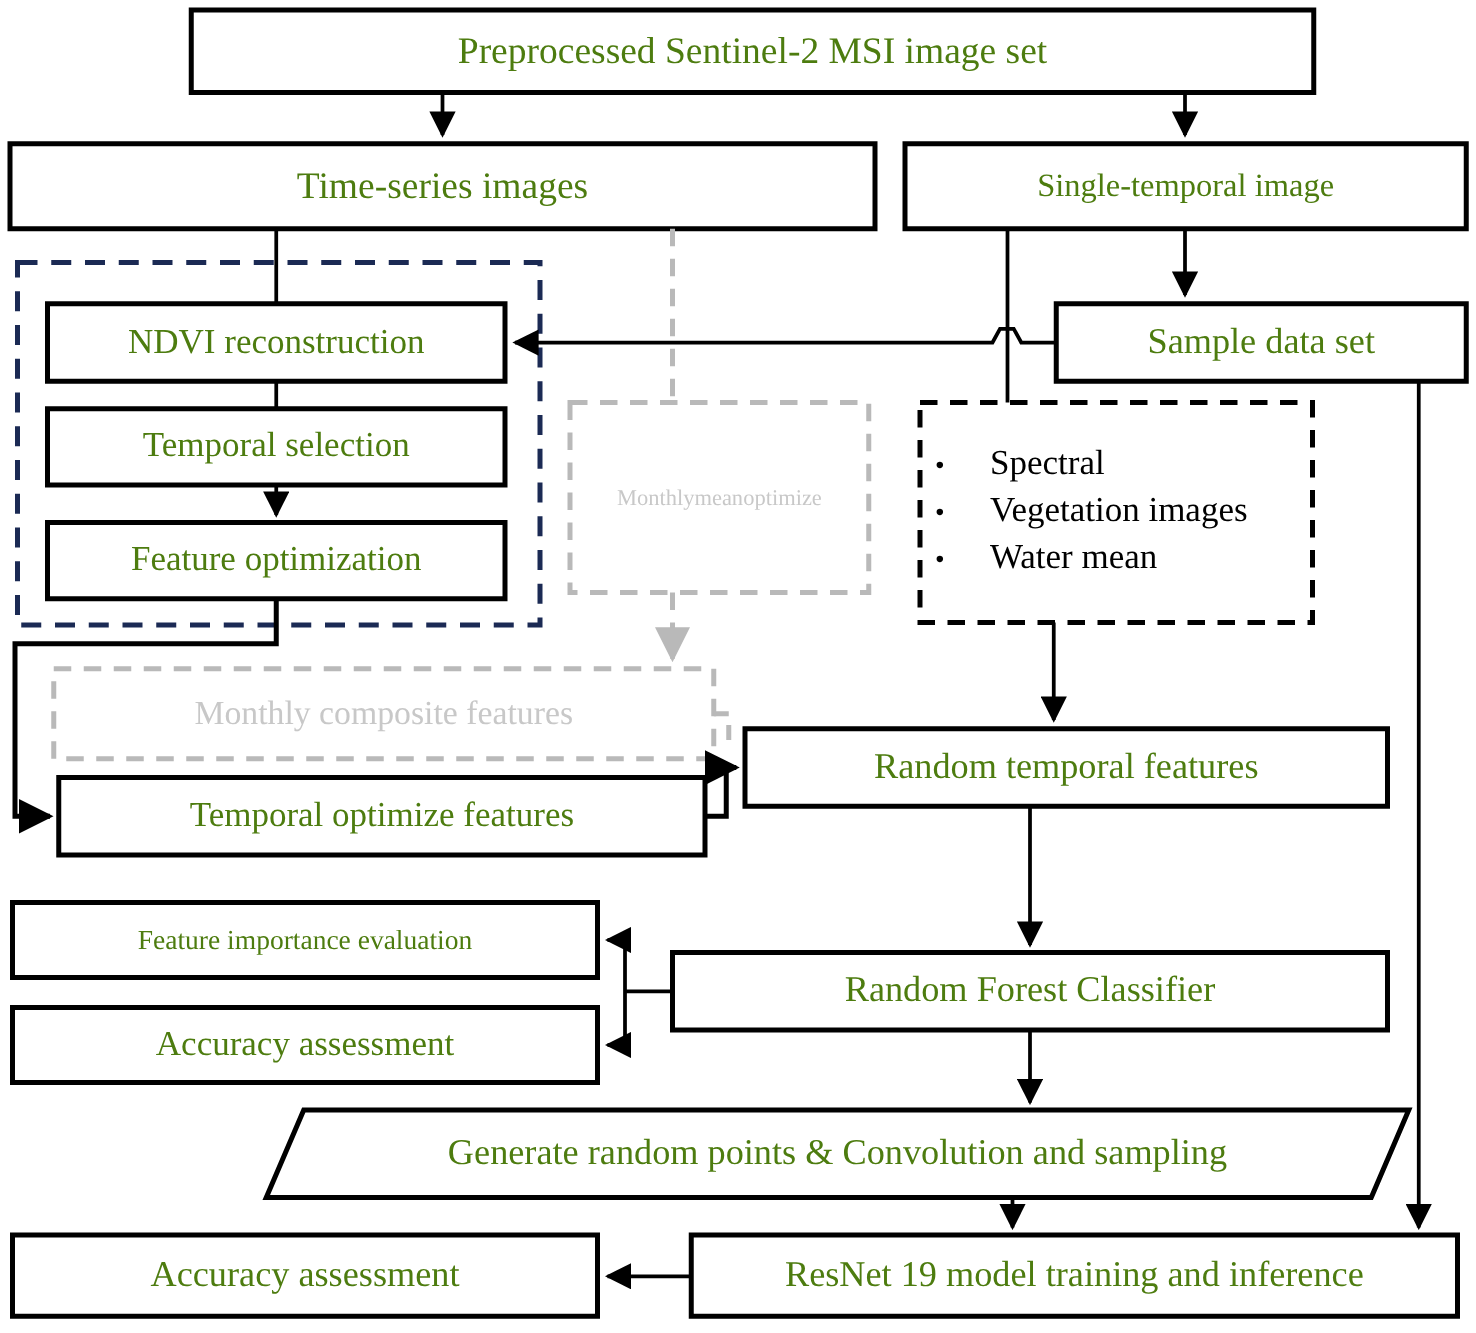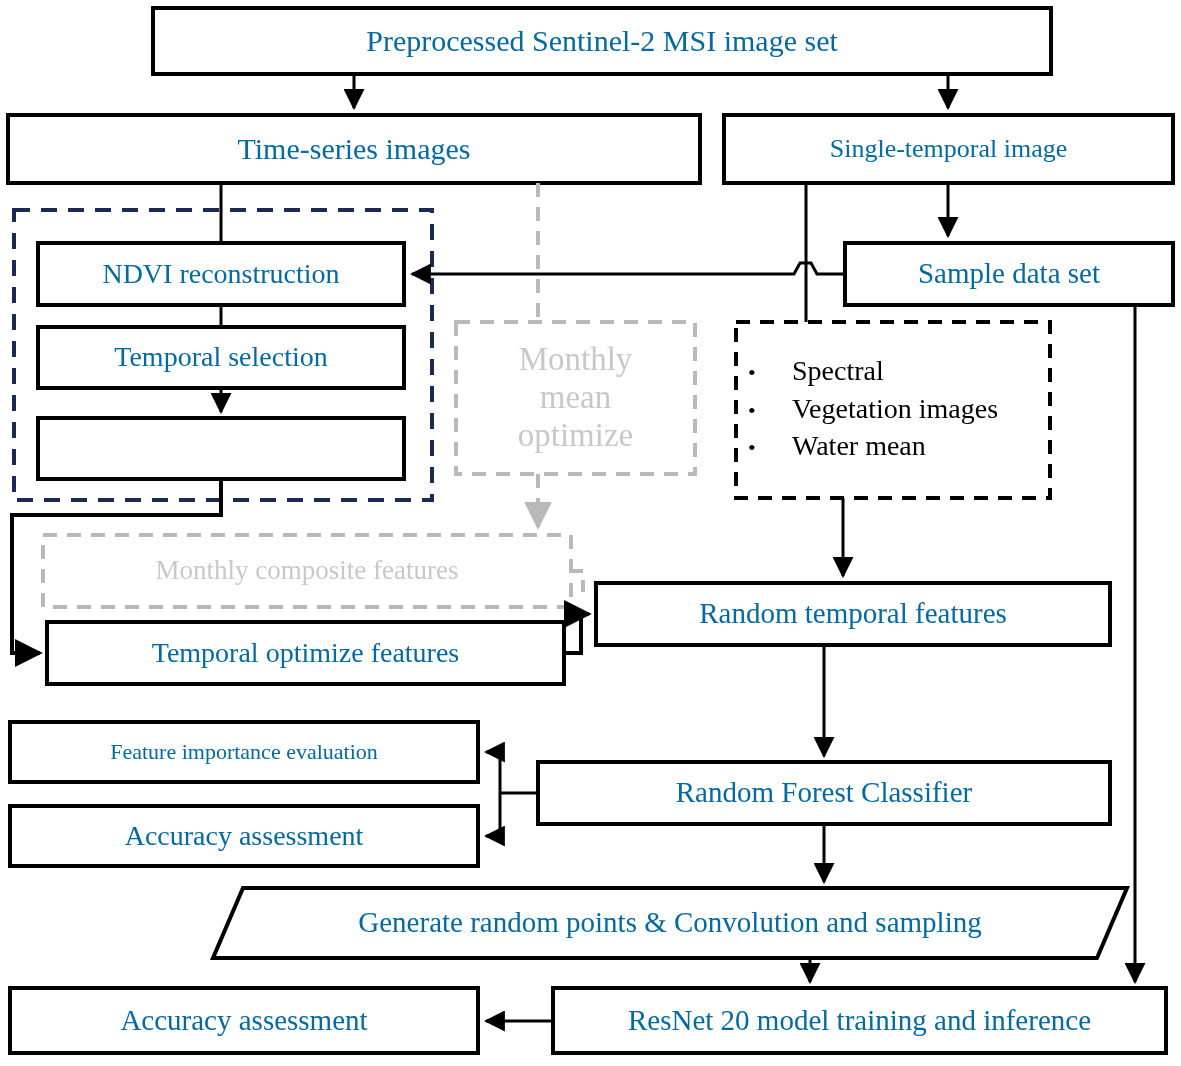--- a/index.html
+++ b/index.html
@@ -24,21 +24,21 @@
     width: 1181px;
     height: 1066px;
   }
   .node-label {
     position: absolute;
     display: flex;
     align-items: center;
     justify-content: center;
     text-align: center;
     font-family: "Liberation Serif", "DejaVu Serif", serif;
-    color: #0369a1;
+    color: #4d7c0f;
     line-height: 1.15;
     pointer-events: none;
     white-space: nowrap;
   }
   .ghost { color: #c8c8c8; }
   .bullet-list {
     position: absolute;
     font-family: "Liberation Serif", "DejaVu Serif", serif;
     color: #000;
     line-height: 1.34;
@@ -138,41 +138,42 @@
 
     <path d="M 553 1021 L 486 1021" fill="none" stroke="#000" stroke-width="3" marker-end="url(#ah)"></path>
   </svg>
 
   <div class="node-label" style="left:153px; top:8px;   width:898px; height:66px;  font-size:30px;">Preprocessed Sentinel-2 MSI image set</div>
   <div class="node-label" style="left:8px;   top:115px; width:692px; height:68px;  font-size:30px;">Time-series images</div>
   <div class="node-label" style="left:724px; top:115px; width:449px; height:68px;  font-size:26px;">Single-temporal image</div>
 
   <div class="node-label" style="left:38px;  top:243px; width:366px; height:62px;  font-size:28px;">NDVI reconstruction</div>
   <div class="node-label" style="left:38px;  top:327px; width:366px; height:61px;  font-size:28px;">Temporal selection</div>
+  <div class="node-label" style="left:38px;  top:418px; width:366px; height:61px;  font-size:28px;">Feature optimization</div>
 
   <div class="node-label" style="left:845px; top:243px; width:328px; height:62px;  font-size:29px;">Sample data set</div>
 
-  <div class="node-label ghost" style="left:456px; top:322px; width:239px; height:152px; font-size:33px; flex-direction:column;">
+  <div class="node-label ghost" style="left:456px; top:322px; width:239px; height:152px; font-size:18px; flex-direction:row;">
     <span>Monthly</span>
     <span>mean</span>
     <span>optimize</span>
   </div>
 
   <div class="node-label ghost" style="left:43px;  top:535px; width:528px; height:72px;  font-size:27px;">Monthly composite features</div>
 
   <div class="node-label" style="left:47px;  top:622px; width:517px; height:62px;  font-size:28px;">Temporal optimize features</div>
   <div class="node-label" style="left:596px; top:583px; width:514px; height:62px;  font-size:29px;">Random temporal features</div>
 
   <div class="node-label" style="left:10px;  top:722px; width:468px; height:60px;  font-size:22px;">Feature importance evaluation</div>
   <div class="node-label" style="left:10px;  top:806px; width:468px; height:60px;  font-size:28px;">Accuracy assessment</div>
   <div class="node-label" style="left:538px; top:762px; width:572px; height:62px;  font-size:29px;">Random Forest Classifier</div>
 
   <div class="node-label" style="left:213px; top:888px; width:914px; height:70px;  font-size:29px;">Generate random points &amp; Convolution and sampling</div>
 
-  <div class="node-label" style="left:553px; top:988px; width:613px; height:65px;  font-size:29px;">ResNet 20 model training and inference</div>
+  <div class="node-label" style="left:553px; top:988px; width:613px; height:65px;  font-size:29px;">ResNet 19 model training and inference</div>
   <div class="node-label" style="left:10px;  top:988px; width:468px; height:65px;  font-size:29px;">Accuracy assessment</div>
 
   <div class="bullet-list" style="left:748px; top:352px; width:296px; font-size:28px;">
     <div class="bullet-row">
       <span class="bullet-dot">•</span>
       <span>Spectral</span>
     </div>
     <div class="bullet-row">
       <span class="bullet-dot">•</span>
       <span>Vegetation images</span>

